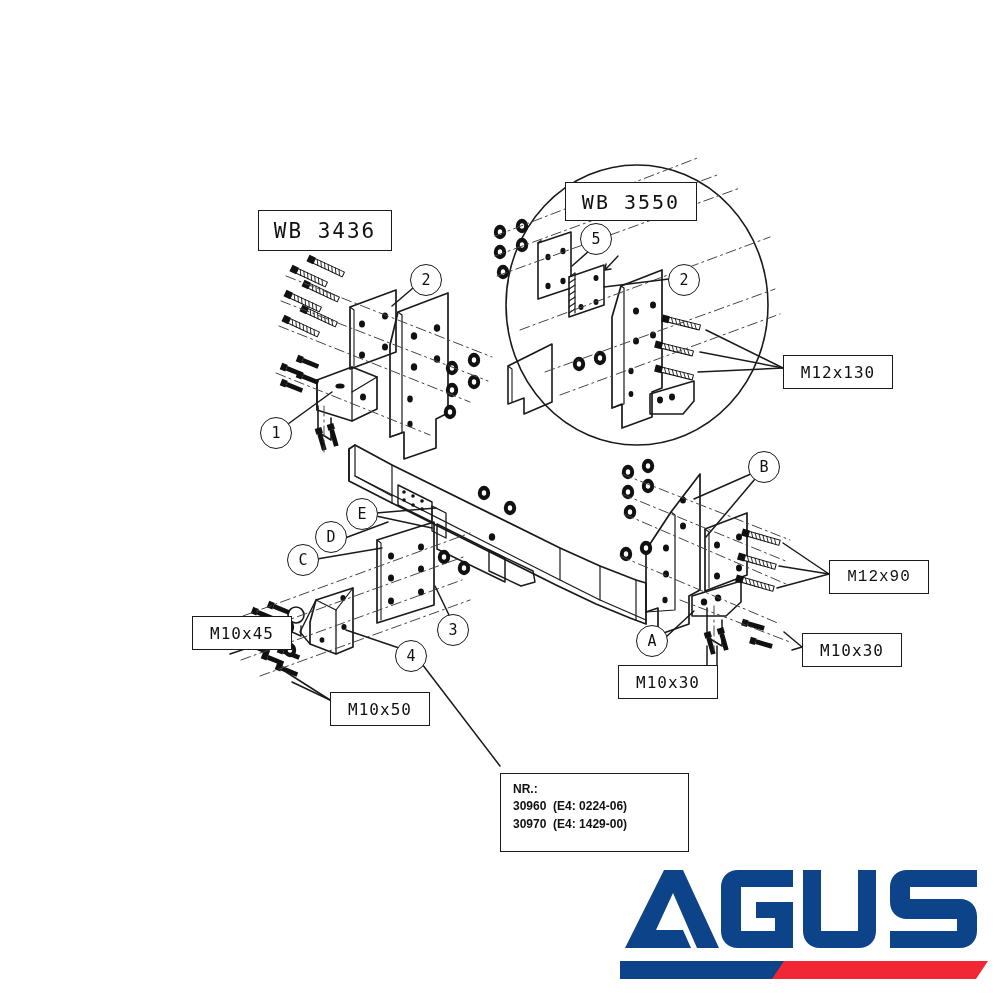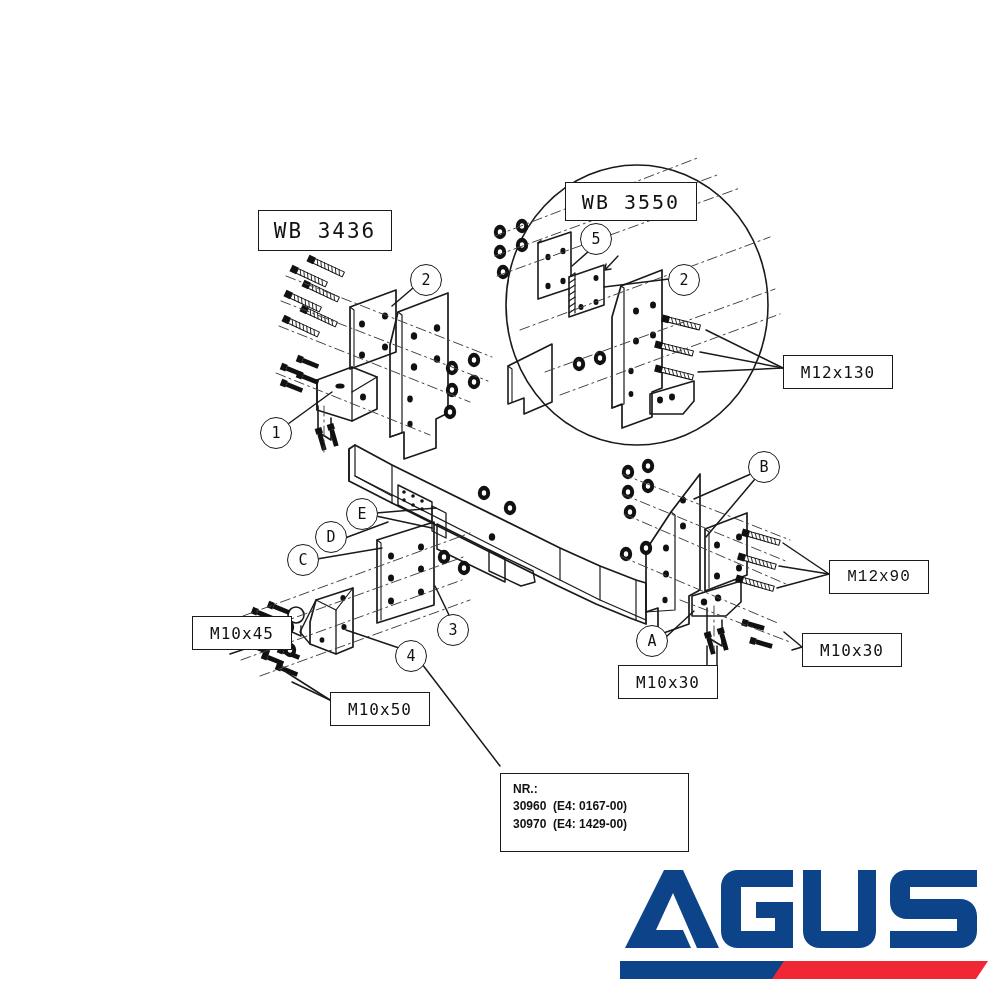--- a/index.html
+++ b/index.html
@@ -537,21 +537,21 @@
     </div>
   <div class="cball" style="left:315px;top:521px;">
     <span>D</span>
     </div>
   <div class="cball" style="left:346px;top:498px;">
     <span>E</span>
     </div>
 
   <div class="nrbox" style="left:500px;top:765px;width:165px;height:62px;margin-top:8px;">
     <div class="r">NR.:</div>
-    <div class="r">30960  (E4: 0167-00)</div>
+    <div class="r">30960  (E4: 0224-06)</div>
     <div class="r">30970  (E4: 1429-00)</div>
   </div>
 
   <div id="logo">
     <svg viewBox="0 0 368 122" width="368" height="122">
       <g fill="#0d4489">
 
         <path d="M44 8 L63 8 L99 86 L77 86 L53 31 L36 68 L63 68 L71 86 L5 86 Z"></path>
 
         <path d="M173 8 L118 8 C108 8 101 15 101 25 L101 69 C101 79 108 86 118 86

